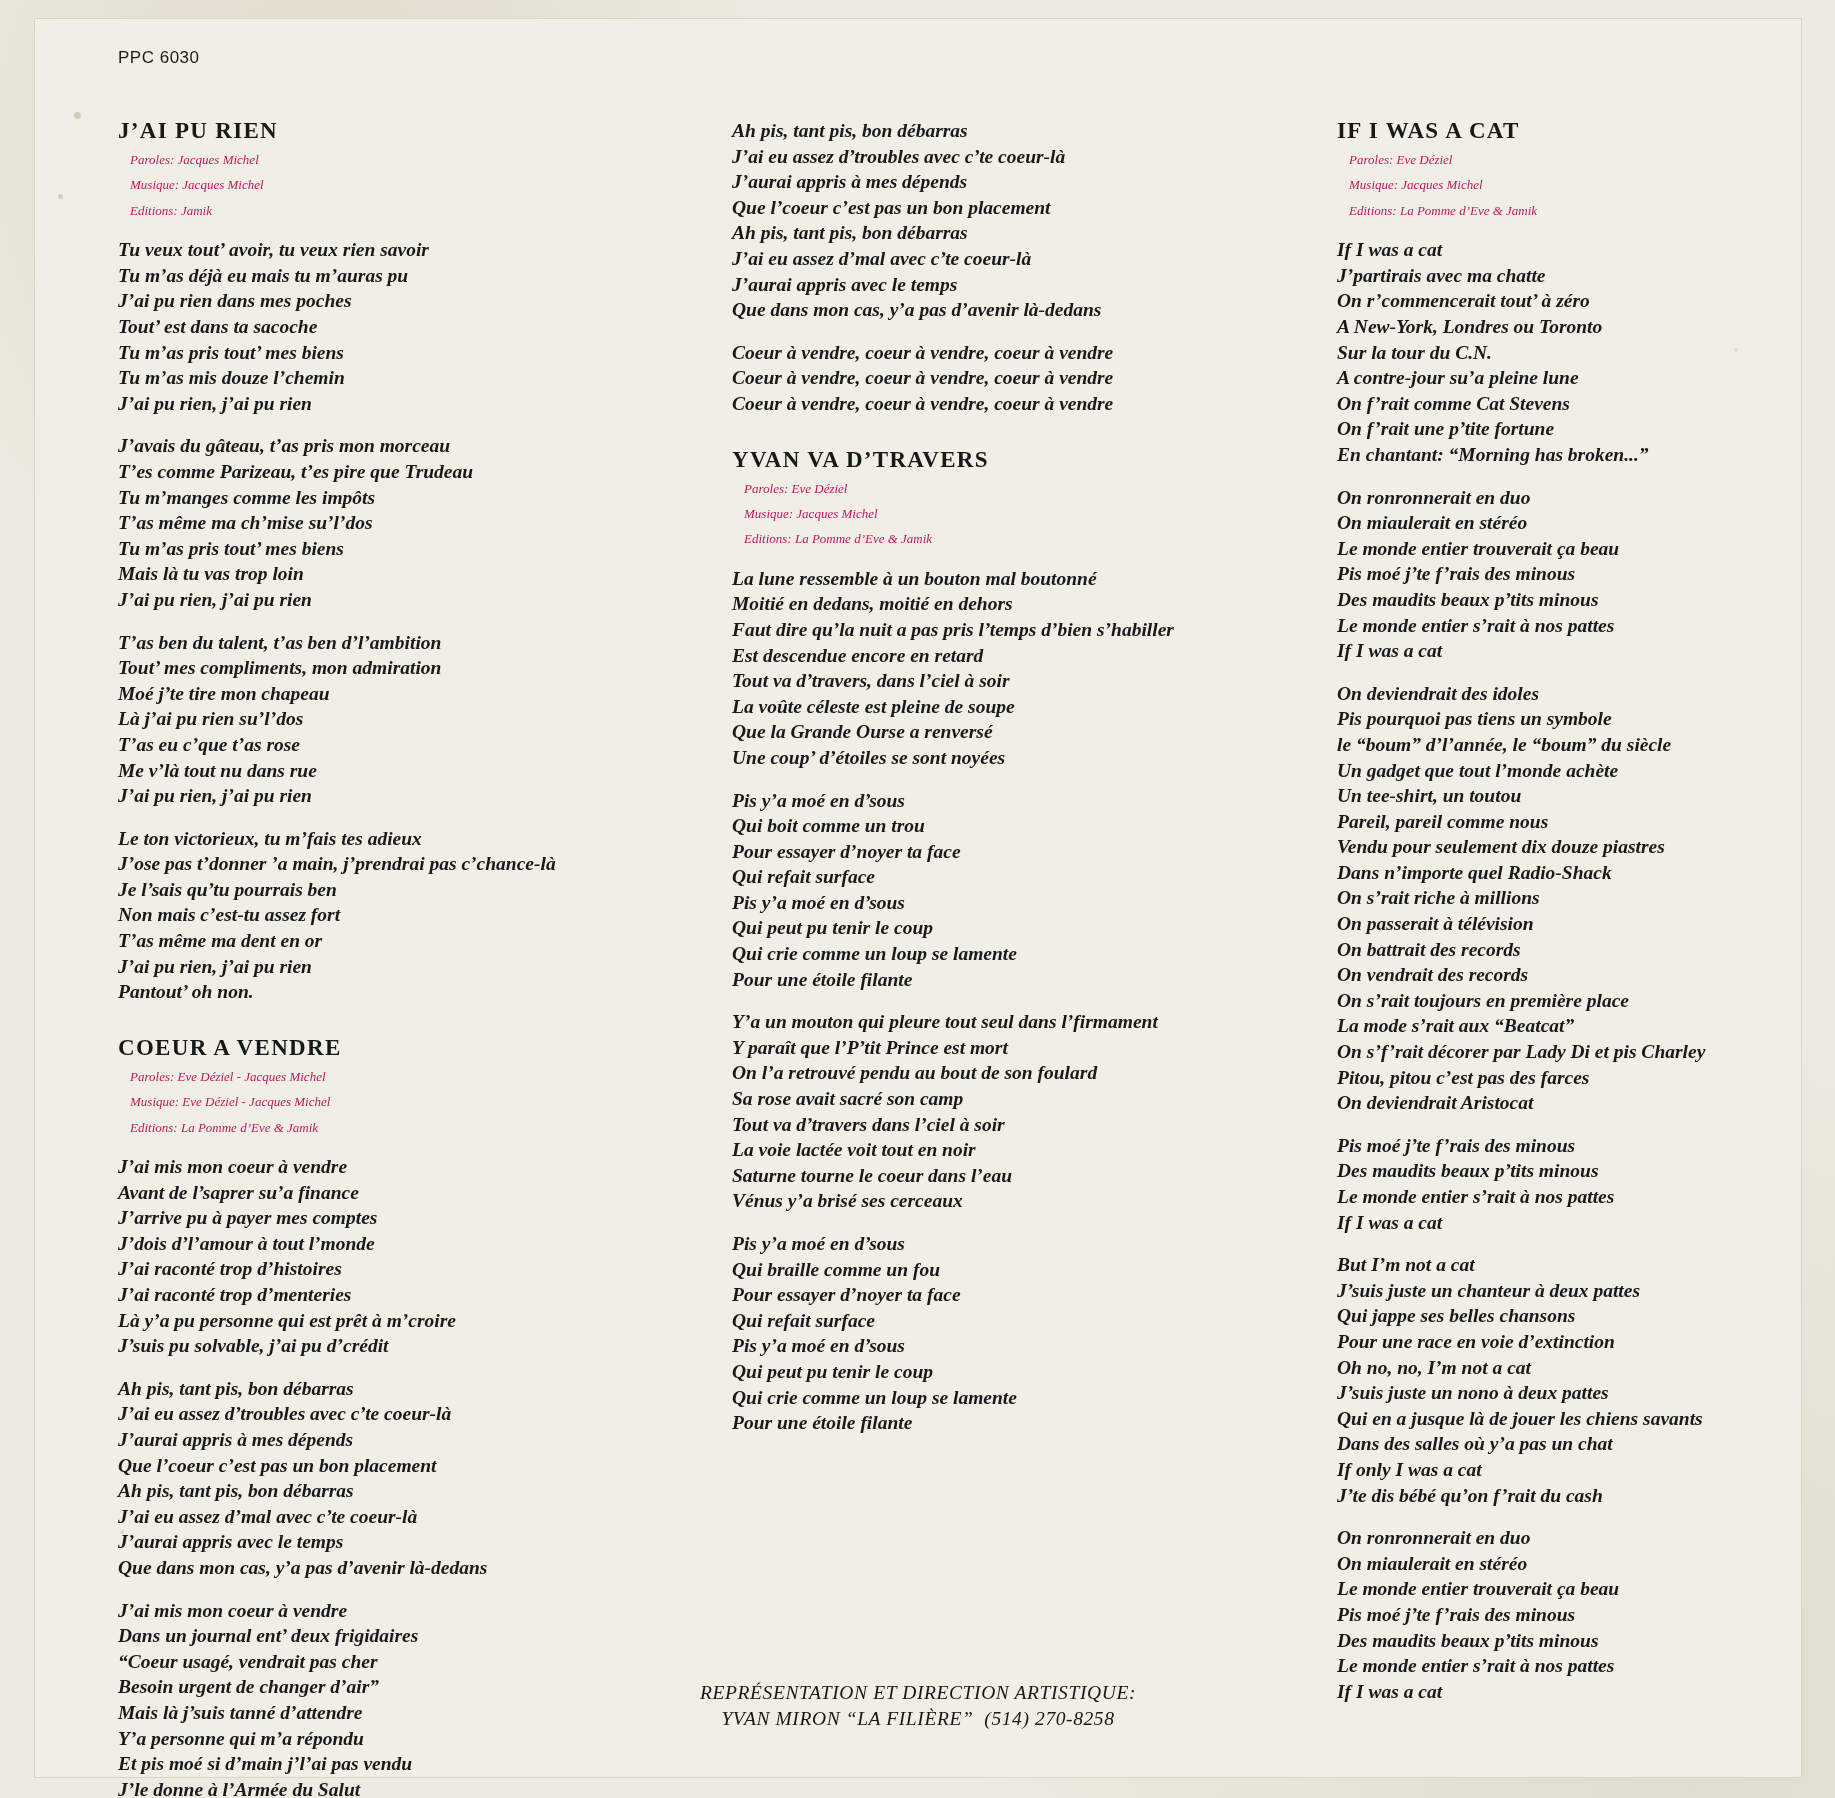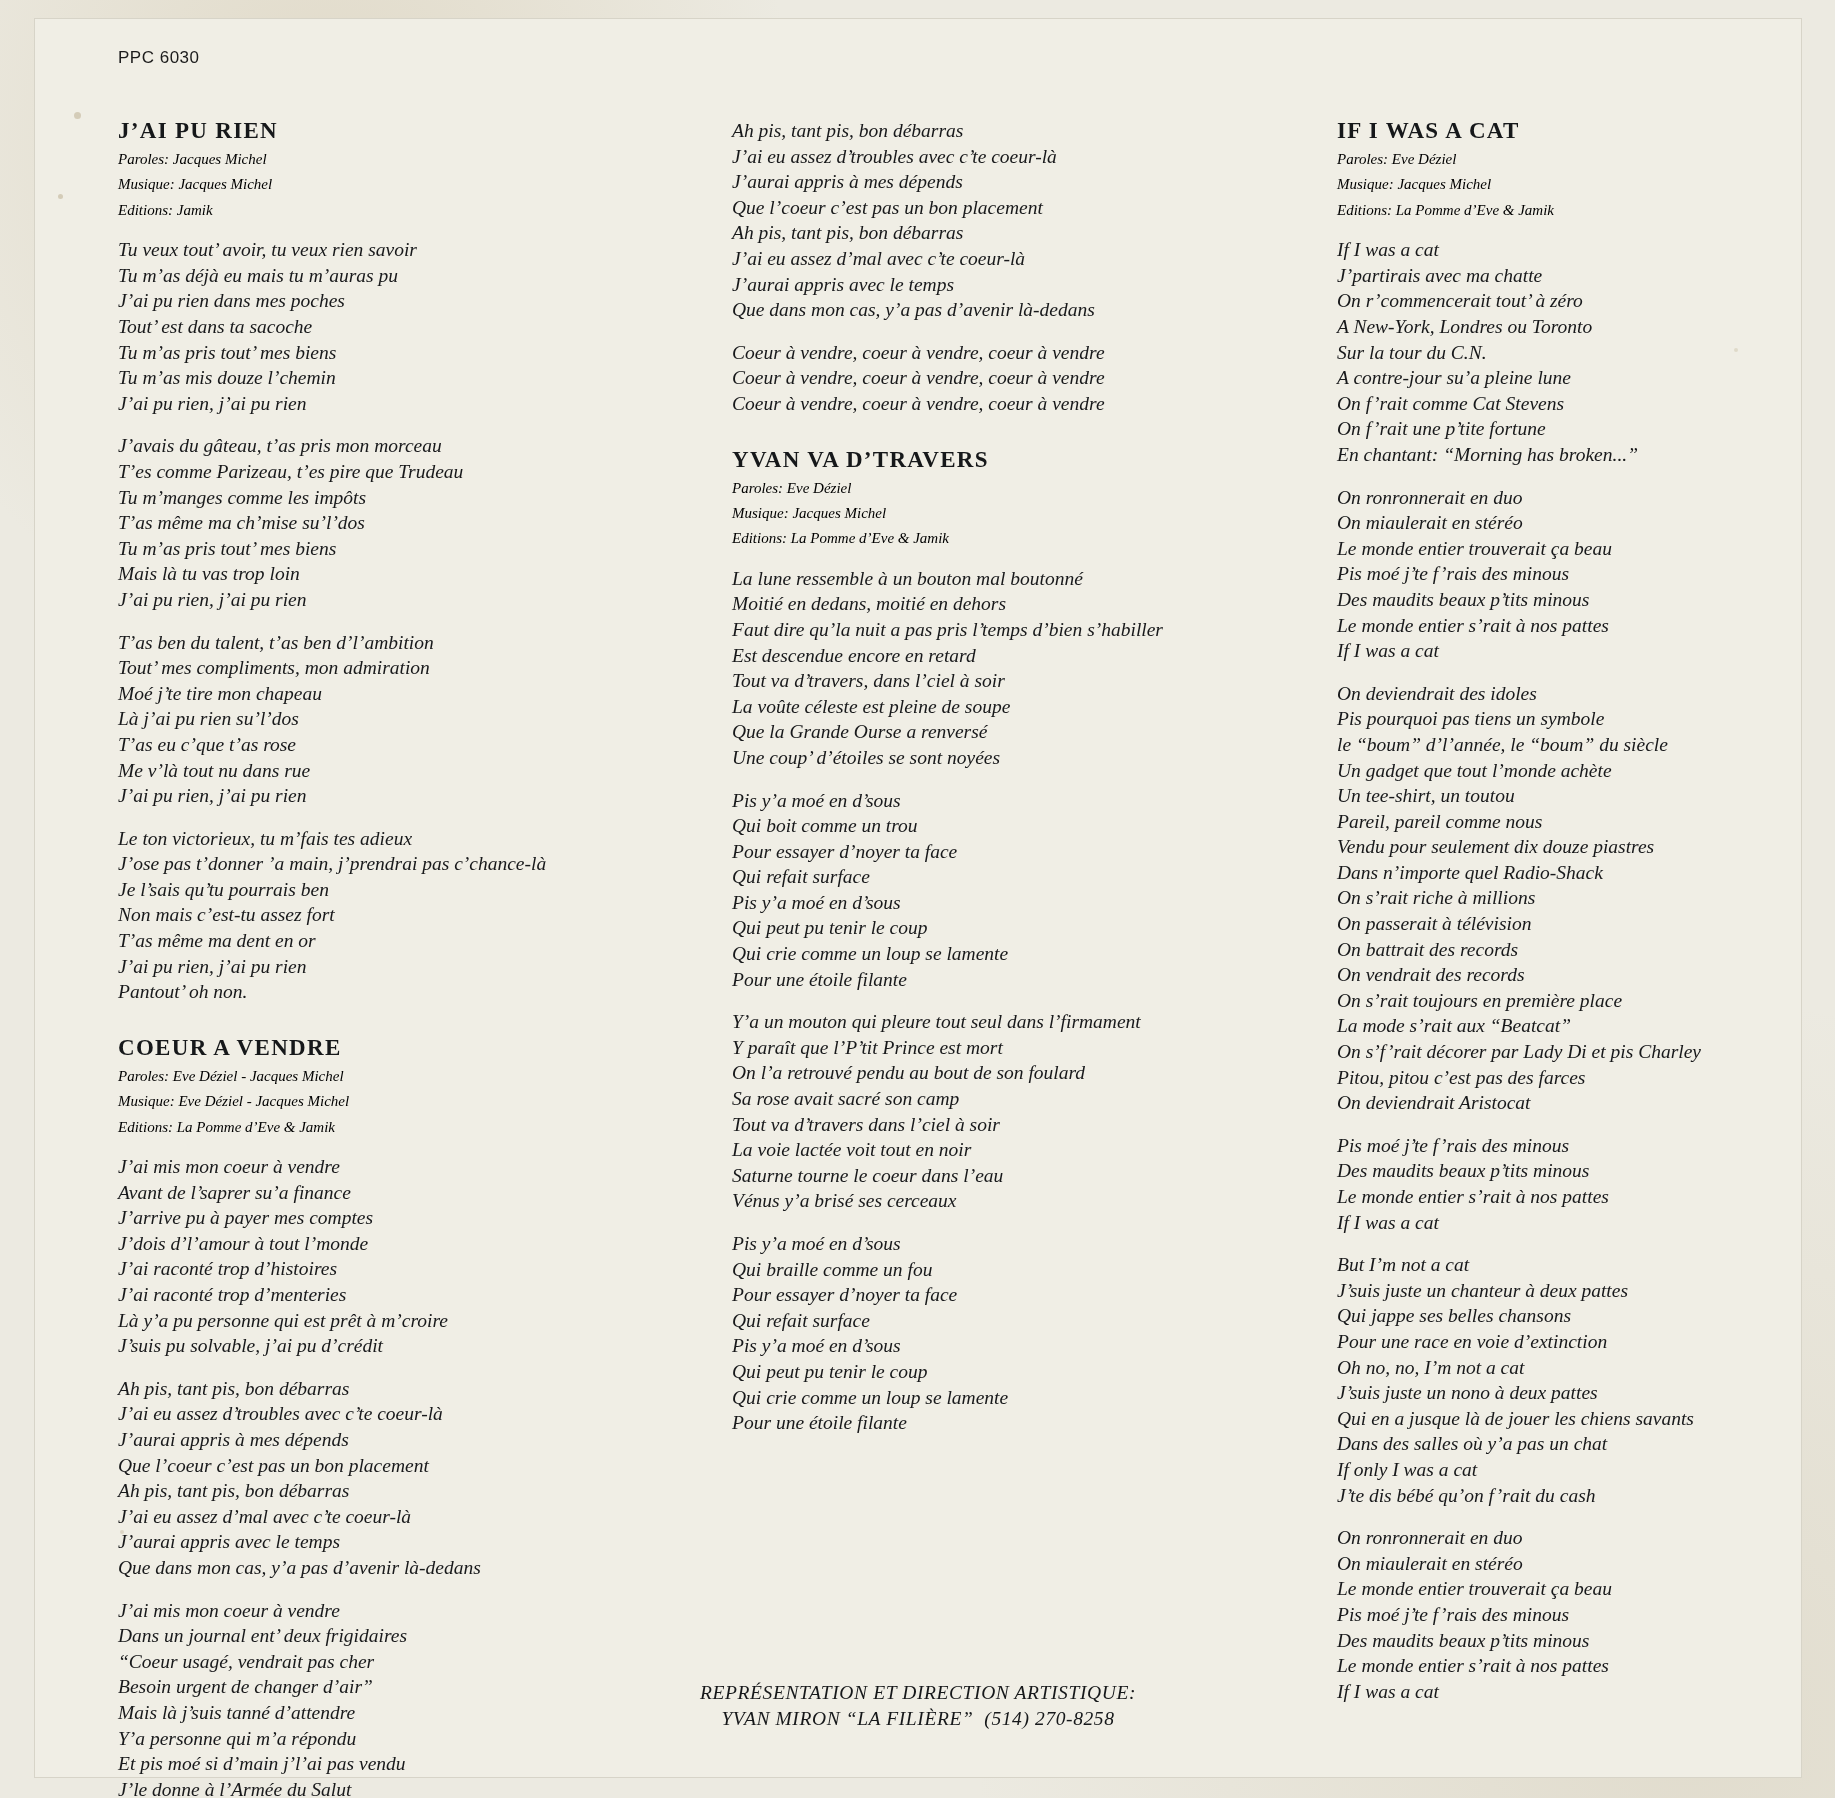--- a/index.html
+++ b/index.html
@@ -63,32 +63,34 @@
     font-family: "Liberation Serif", serif;
     font-weight: bold;
     font-size: 23px;
     letter-spacing: 1.3px;
     color: #16181a;
     margin-bottom: 3px;
   }
   .credits {
     font-family: "Liberation Serif", serif;
     font-style: italic;
-    font-size: 15px;
+    font-size: 13px;
     line-height: 25.4px;
-    color: #000000;
+    color: #be185d;
     margin-bottom: 14px;
+    margin-left: 12px;
   }
   .stanza {
     font-family: "Liberation Serif", serif;
     font-style: italic;
     font-size: 19.5px;
     line-height: 25.6px;
     color: #18191b;
     margin-bottom: 17px;
+    font-weight: bold;
   }
   .stanza:last-child { margin-bottom: 0; }
   .line { white-space: pre-wrap; }
 
   .footer {
     position: absolute;
     left: 0;
     right: 0;
     bottom: 46px;
     text-align: center;

